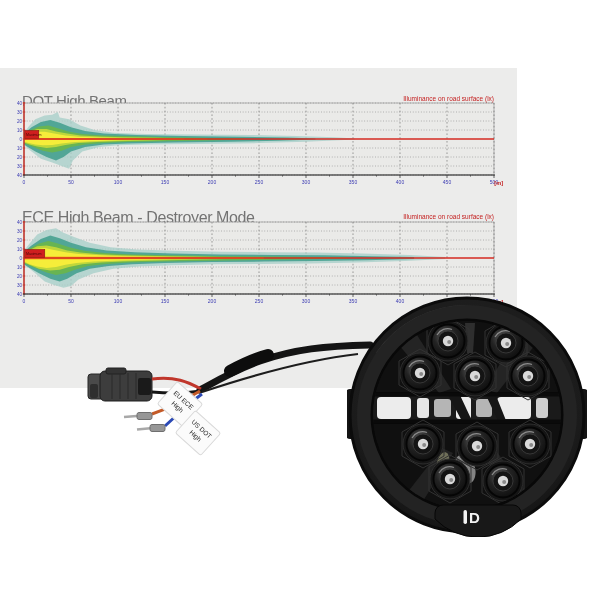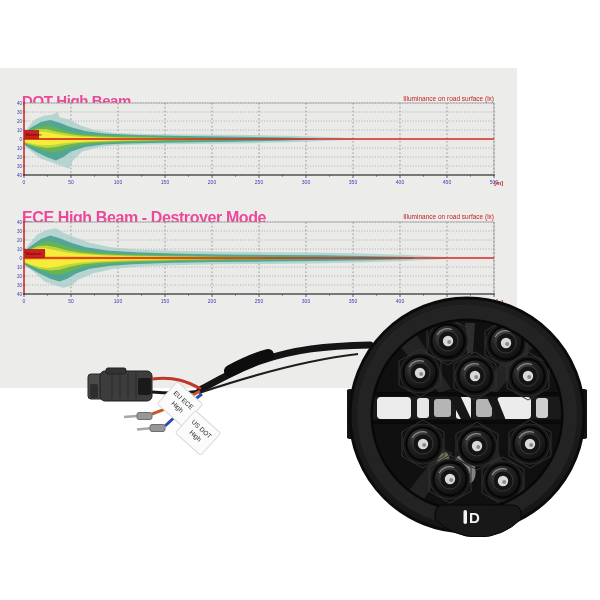--- a/index.html
+++ b/index.html
@@ -1,20 +1,20 @@
 <!DOCTYPE html>
 <html><head>
 <meta charset="utf-8">
 <style>
   html,body{margin:0;padding:0;background:#fff;}
   body{width:600px;height:600px;position:relative;overflow:hidden;
        font-family:"Liberation Sans",sans-serif;}
   .sheet{position:absolute;left:0;top:68px;width:517px;height:320px;
          background:#ececeb;z-index:1;}
-  .chart-title{position:absolute;font-weight:bold;color:#ec4899;z-index:2;
+  .chart-title{position:absolute;font-weight:normal;color:#737373;z-index:2;
                letter-spacing:-0.4px;}
   #title-0{left:22px;top:80px;font-size:15px;}
   #title-1{left:22px;top:196px;font-size:16px;}
   .corner-label{position:absolute;left:294px;width:200px;text-align:right;
                 color:#c42020;font-size:6.5px;z-index:2;}
   #corner-0{top:95px;}
   #corner-1{top:213px;}
   svg.plot{position:absolute;left:14px;z-index:2;overflow:visible;}
   #plot-0{top:100px;}
   #plot-1{top:219px;}

